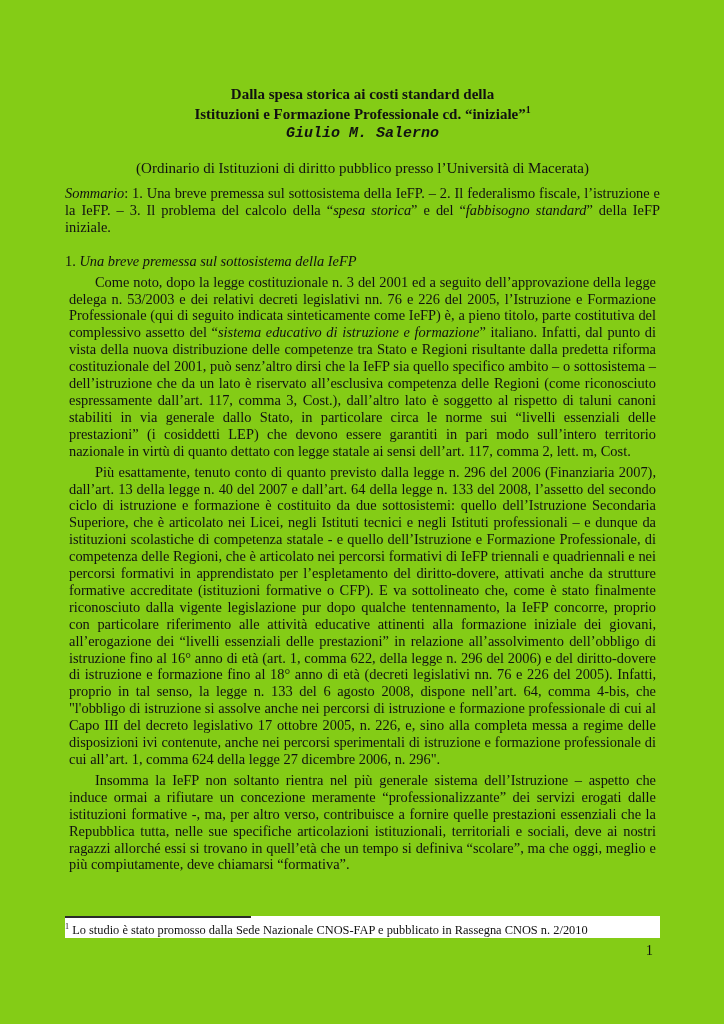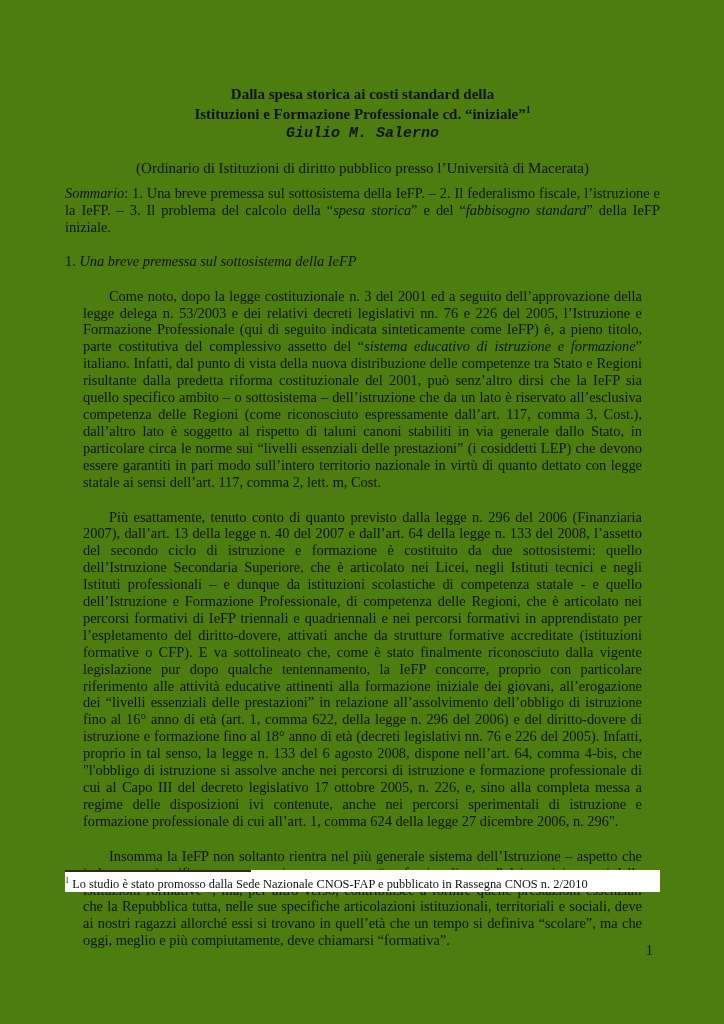--- a/index.html
+++ b/index.html
@@ -4,21 +4,21 @@
 <style>
   html, body {
     margin: 0;
     padding: 0;
     background: #ffffff;
   }
   .page {
     position: relative;
     width: 724px;
     height: 1024px;
-    background: #4d7c0f;
+    background: #84cc16;
     box-sizing: border-box;
     padding: 84px 64px 0 65px;
     font-family: "Liberation Serif", "DejaVu Serif", serif;
     font-size: 14.4px;
     line-height: 16.9px;
     color: #111111;
     overflow: hidden;
   }
   .title-block {
     text-align: center;
@@ -40,31 +40,31 @@
     text-align: justify;
     margin: 7px 0 0 0;
   }
   .section-heading {
     margin-top: 17px;
     font-weight: normal;
   }
   .para {
     text-align: justify;
     text-indent: 26px;
-    margin: 18px;
+    margin: 4px;
     font-family: Liberation Serif, serif;
   }
   sup {
     font-size: 0.65em;
     line-height: 0;
   }
   .footnote-area {
     position: absolute;
     left: 65px;
-    top: 870px;
+    top: 916px;
     width: 595px;
     background: #ffffff;
   }
   .footnote-rule {
     width: 186px;
     height: 0;
     border-top: 2px solid #2a2a2a;
     margin-bottom: 5px;
   }
   .footnote {

